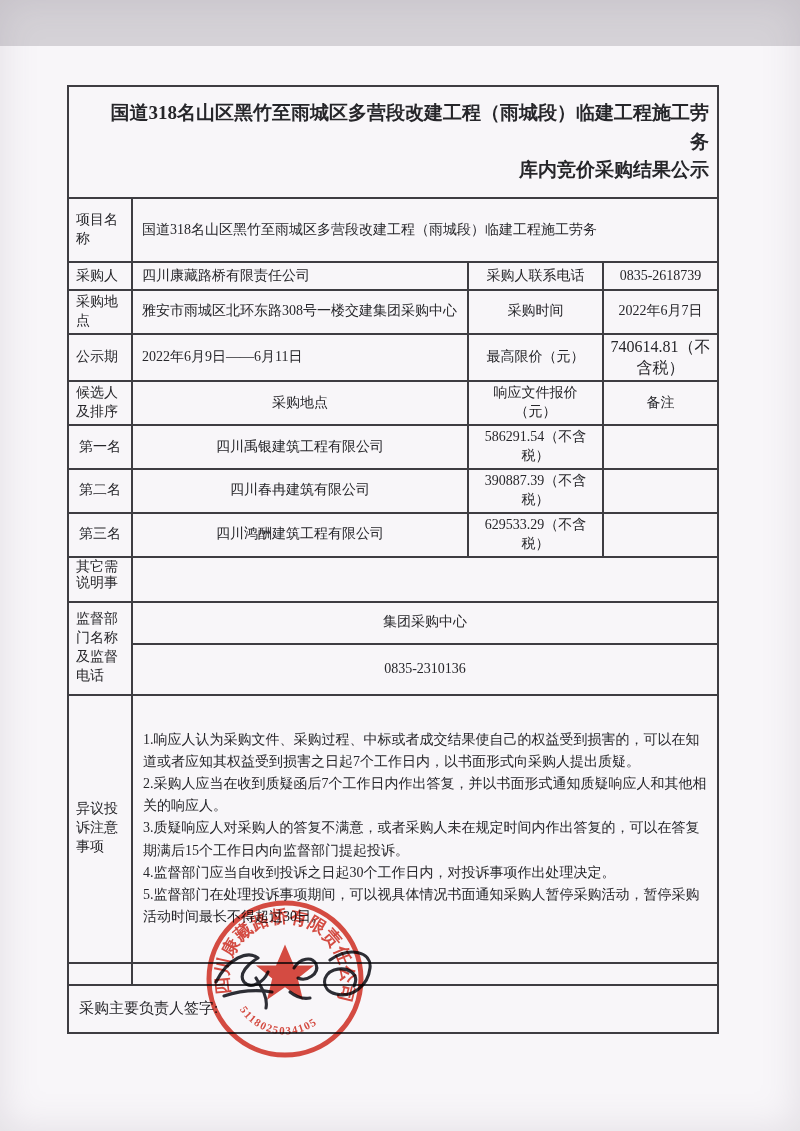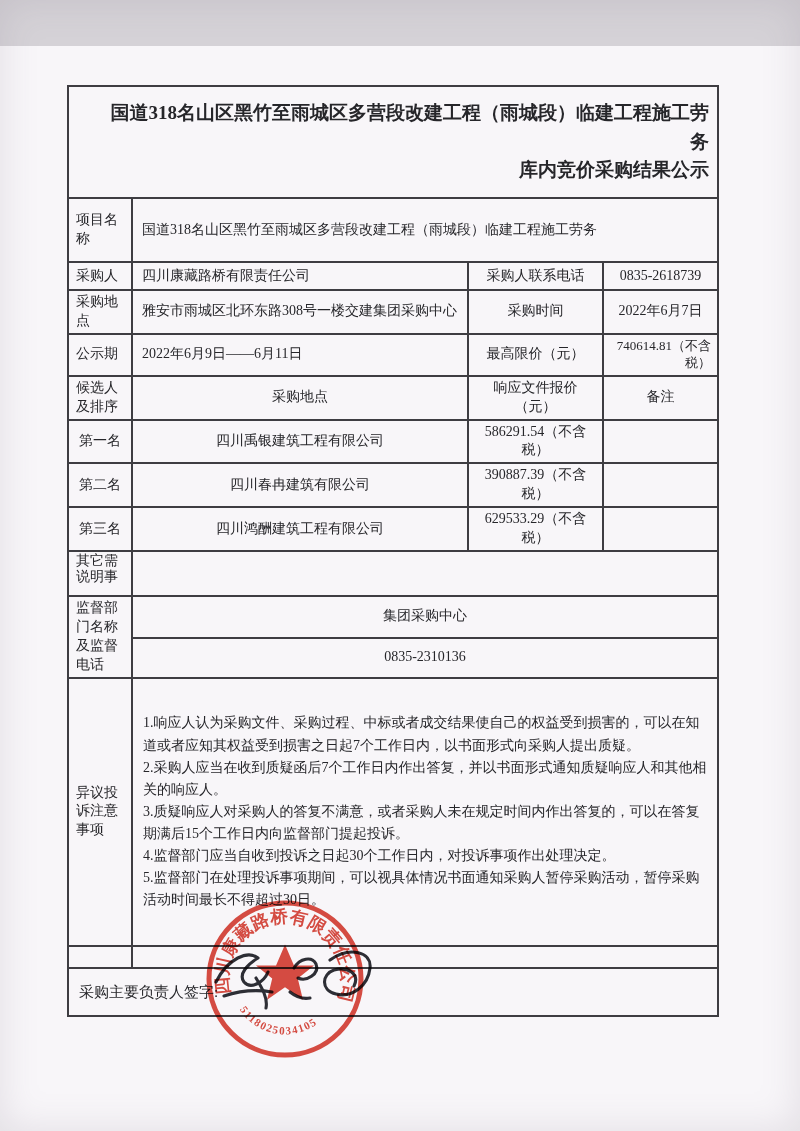--- a/index.html
+++ b/index.html
@@ -31,21 +31,21 @@
     padding:2px 6px;vertical-align:middle;
     word-break:break-all;
   }
   td.title-cell{
     font-size:19px;font-weight:bold;text-align:right;line-height:1.5;
     padding:10px 8px;
   }
   td.lbl{padding:2px 5px 2px 7px;}
   td.c{text-align:center;}
   td.val{padding-left:9px;}
-  td.small{font-size:13px;line-height:1.3;text-align:right;}
+  td.small{font-size:16px;line-height:1.3;}
   td.notice{font-size:14px;line-height:1.58;padding:8px 10px;vertical-align:middle;}
   .notice div{margin:0;}
   td.sign-cell{font-size:15px;padding-left:10px;}
 
   
   .seal{
     position:absolute;left:192px;top:886px;width:186px;height:186px;
     opacity:.9;mix-blend-mode:multiply;pointer-events:none;
   }
   .signature{
@@ -132,21 +132,21 @@
 
   <tr style="height:30px">
     <td class="lbl" style="line-height:1.18;padding-top:1px;padding-bottom:9px">其它需说明事</td>
     <td colspan="3"></td>
   </tr>
 
   <tr style="height:42px">
     <td class="lbl" rowspan="2">监督部门名称及监督电话</td>
     <td class="c" colspan="3">集团采购中心</td>
   </tr>
-  <tr style="height:40px">
+  <tr style="height:51px">
     <td class="c" colspan="3">0835-2310136</td>
   </tr>
 
   <tr style="height:268px">
     <td class="lbl">异议投诉注意事项</td>
     <td class="notice" colspan="3">
       <div>1.响应人认为采购文件、采购过程、中标或者成交结果使自己的权益受到损害的，可以在知道或者应知其权益受到损害之日起7个工作日内，以书面形式向采购人提出质疑。</div>
       <div>2.采购人应当在收到质疑函后7个工作日内作出答复，并以书面形式通知质疑响应人和其他相关的响应人。</div>
       <div>3.质疑响应人对采购人的答复不满意，或者采购人未在规定时间内作出答复的，可以在答复期满后15个工作日内向监督部门提起投诉。</div>
       <div>4.监督部门应当自收到投诉之日起30个工作日内，对投诉事项作出处理决定。</div>

